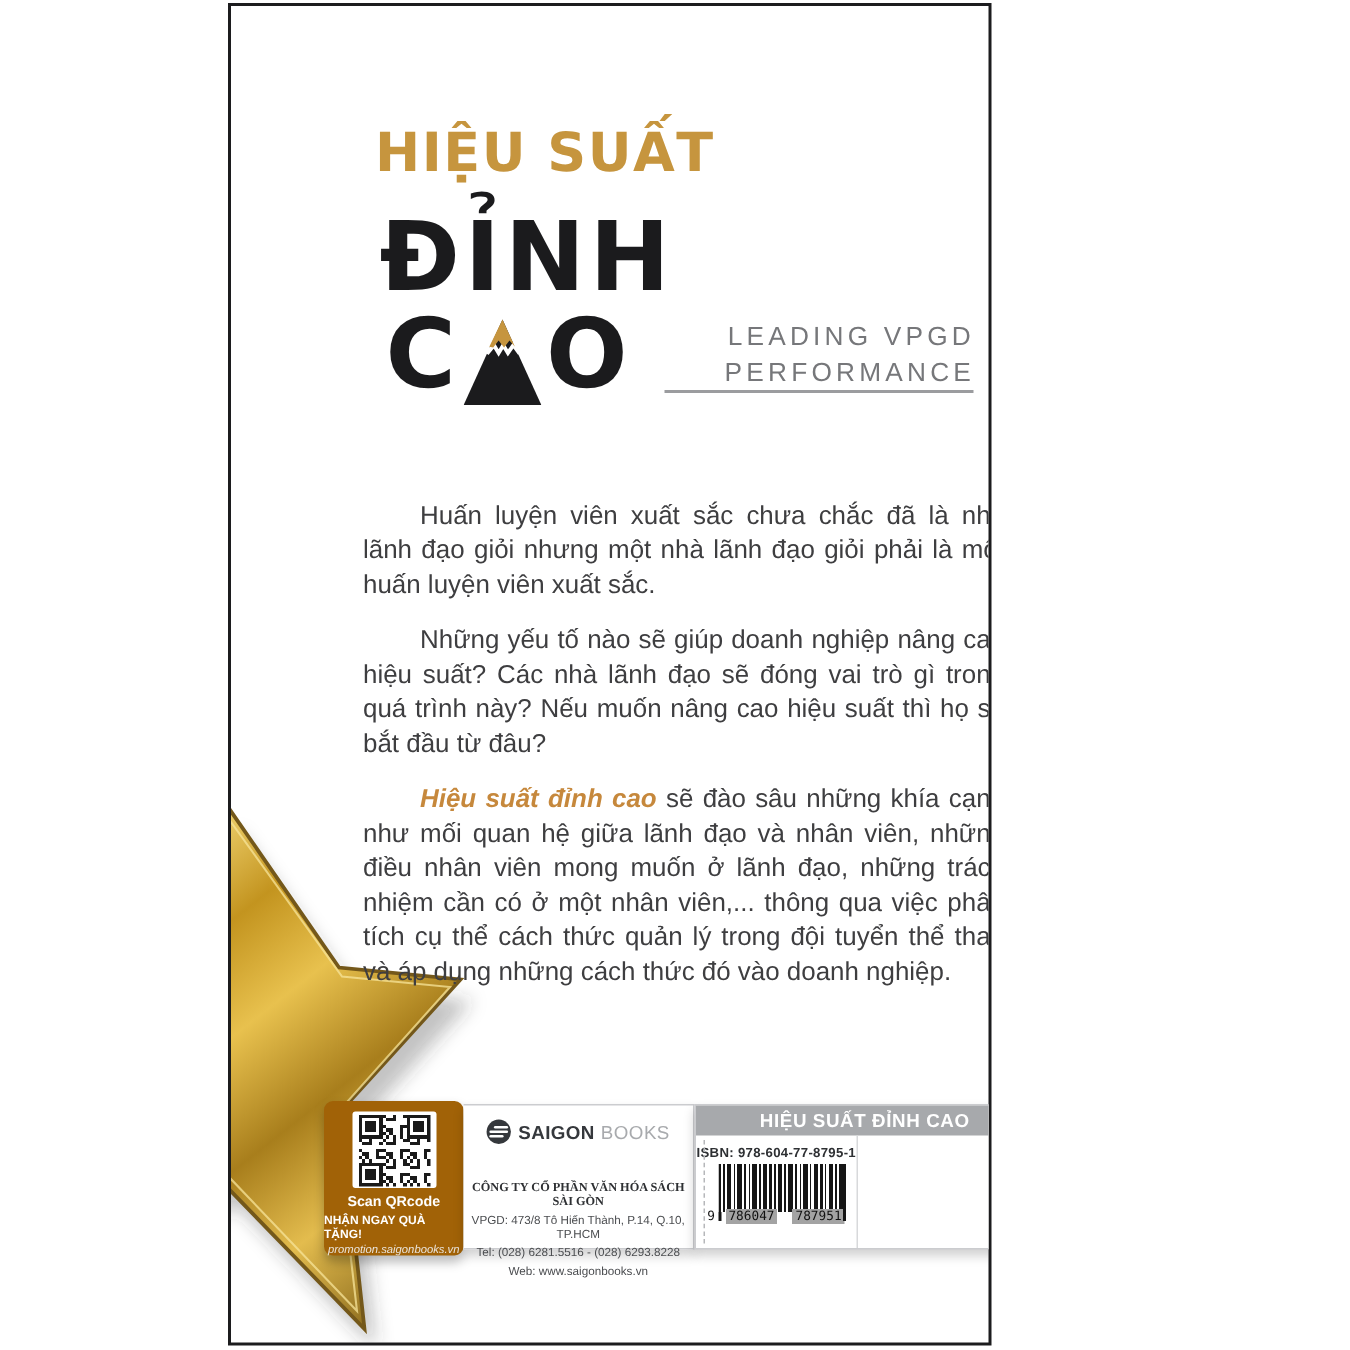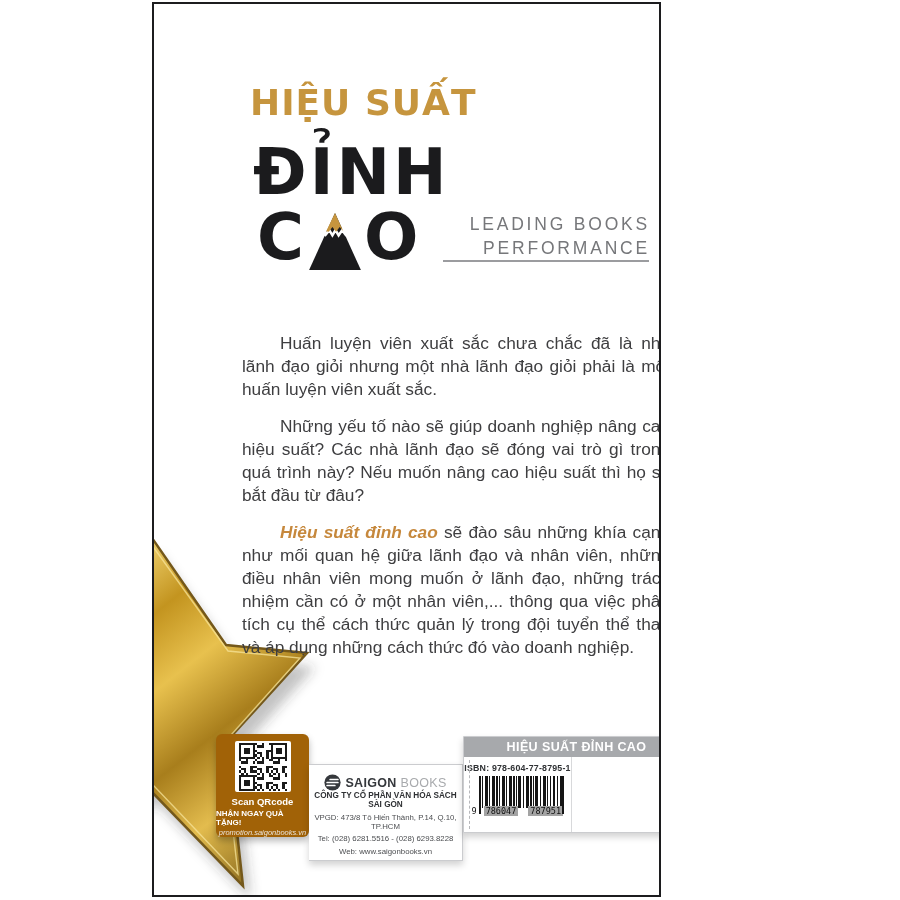--- a/index.html
+++ b/index.html
@@ -36,28 +36,28 @@
   .qr-block{position:absolute;left:62px;top:730px;width:93px;height:103px;background:#a16207;
             border-radius:6px;z-index:2;box-shadow:0 4px 7px rgba(0,0,0,.28);
             display:flex;flex-direction:column;align-items:center;}
   .qr-pad{margin-top:7px;width:56px;height:56px;background:#ffffff;border-radius:2px;
           display:flex;align-items:center;justify-content:center;}
   .qr-pad svg{width:48px;height:48px;fill:#1a1a1a;}
   .qr-t1{color:#fff;font-weight:bold;font-size:9.5px;margin-top:4px;}
   .qr-t2{color:#fff;font-weight:bold;font-size:8px;margin-top:2px;}
   .qr-t3{color:#f2f2f2;font-style:italic;font-size:7.5px;margin-top:1px;opacity:.9;}
 
-  .pub-block{position:absolute;left:155px;top:760px;width:154px;height:97px;background:#fff;
+  .pub-block{position:absolute;left:155px;top:732px;width:154px;height:97px;background:#fff;
              border:1px solid #cbcccf;border-left:none;z-index:2;box-sizing:border-box;
              box-shadow:0 4px 7px rgba(0,0,0,.18);text-align:center;}
   .pub-logo{margin-top:9px;display:flex;align-items:center;justify-content:center;gap:4px;}
   .pub-logo svg{width:17px;height:17px;}
   .brand-bold{font-weight:bold;font-size:12.5px;color:#35383c;letter-spacing:.3px;}
   .brand-light{font-size:12.5px;color:#a8aaad;letter-spacing:.3px;}
-  .pub-company{font-weight:bold;font-size:8.2px;color:#2e3033;margin-top:0;}
+  .pub-company{font-weight:bold;font-size:8.2px;color:#2e3033;margin-top:24px;font-family:Liberation Serif, serif;}
   .pub-line{font-size:7.8px;color:#4b4d50;margin-top:3.5px;}
 
   .price-block{position:absolute;left:309px;top:732px;width:227px;height:97px;background:#fff;
                border:1px solid #cbcccf;border-radius:0 6px 6px 0;z-index:2;box-sizing:border-box;
                box-shadow:0 4px 7px rgba(0,0,0,.18);}
   .price-header{height:20px;background:#a7a9ac;border-radius:0 5px 0 0;display:flex;
                 align-items:center;justify-content:center;color:#fff;font-weight:bold;
                 font-size:12.5px;letter-spacing:.4px;}
   .price-body{position:relative;display:flex;height:75px;}
   .price-body::before{content:"";position:absolute;left:5px;top:3px;bottom:3px;
@@ -120,21 +120,21 @@
       <span>C</span>
       <svg class="mountain" viewBox="0 0 100 112" xmlns="http://www.w3.org/2000/svg">
         <polygon points="50,2 100,112 0,112" fill="#1b1b1d"></polygon>
         <polyline points="30,46 39,35 45,45 51,35 57,45 64,35 72,46" fill="none" stroke="#ffffff" stroke-width="5"></polyline>
         <polygon points="50,2 66,37 59,29 52,38 45,29 38,38 33,37" fill="#c6953e"></polygon>
       </svg>
       <span>O</span>
     </div>
 
     <div class="subtitle">
-      <div>LEADING BOOKS</div>
+      <div>LEADING VPGD</div>
       <div>PERFORMANCE</div>
     </div>
     <div class="subtitle-rule"></div>
 
     <div class="copy">
       <p>Huấn luyện viên xuất sắc chưa chắc đã là nhà lãnh đạo giỏi nhưng một nhà lãnh đạo giỏi phải là một huấn luyện viên xuất sắc.</p>
       <p>Những yếu tố nào sẽ giúp doanh nghiệp nâng cao hiệu suất? Các nhà lãnh đạo sẽ đóng vai trò gì trong quá trình này? Nếu muốn nâng cao hiệu suất thì họ sẽ bắt đầu từ đâu?</p>
       <p><span class="lead-gold">Hiệu suất đỉnh cao</span><span> sẽ đào sâu những khía cạnh như mối quan hệ giữa lãnh đạo và nhân viên, những điều nhân viên mong muốn ở lãnh đạo, những trách nhiệm cần có ở một nhân viên,... thông qua việc phân tích cụ thể cách thức quản lý trong đội tuyển thể thao và áp dụng những cách thức đó vào doanh nghiệp.</span></p>
     </div>
 

